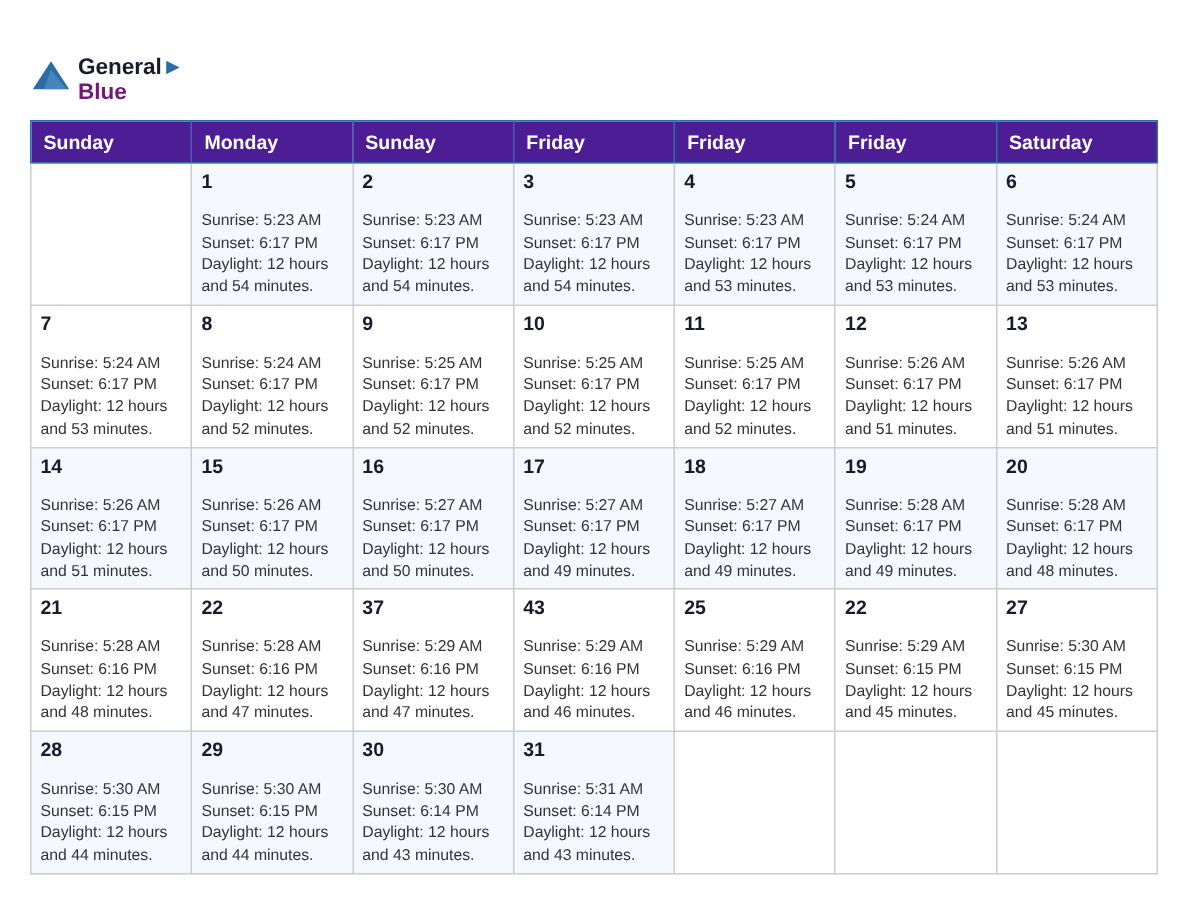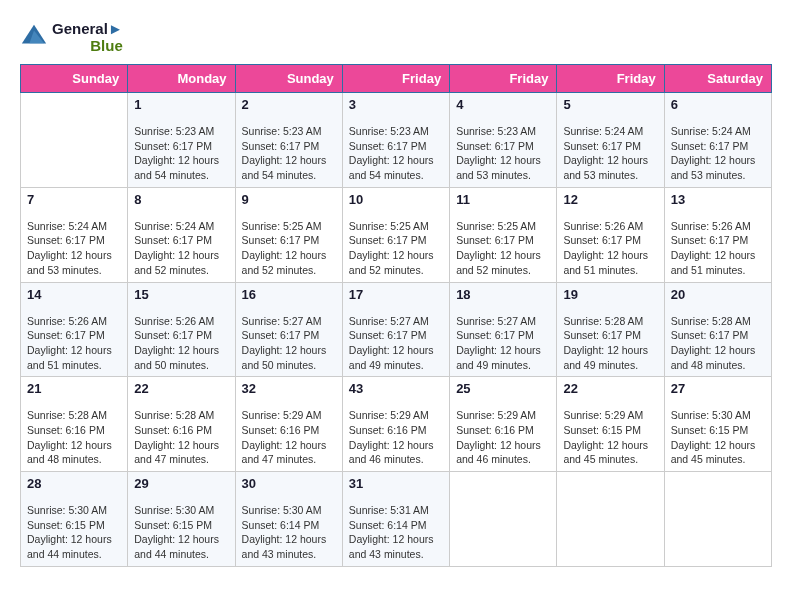--- a/index.html
+++ b/index.html
@@ -13,20 +13,21 @@
     .header-area {
       display: flex;
       justify-content: space-between;
       align-items: flex-start;
       margin-bottom: 10px;
     }
     .logo {
       display: flex;
       align-items: center;
       gap: 4px;
+      margin-top: 16px;
     }
     .logo-icon {
       width: 28px;
       height: 28px;
     }
     .title-area {
       text-align: right;
     }
     .month-title {
       font-size: 36px;
@@ -36,23 +37,23 @@
     .location-title {
       font-size: 14px;
       color: #333;
     }
     table {
       width: 100%;
       border-collapse: collapse;
       font-size: 11px;
     }
     thead tr th {
-      background-color: #ec4899;
+      background-color: #4c1d95;
       color: #fff;
-      text-align: right;
+      text-align: left;
       padding: 6px 8px;
       font-size: 13px;
       font-weight: bold;
       border: 1px solid #2e6da4;
     }
     tbody tr td {
       border: 1px solid #ccc;
       padding: 4px 6px;
       vertical-align: top;
       width: calc(100% / 7);
@@ -86,21 +87,21 @@
 <body>
 
 <div class="header-area">
   <div class="logo">
     <svg class="logo-icon" viewBox="0 0 30 30" xmlns="http://www.w3.org/2000/svg">
       <polygon points="15,2 28,22 2,22" fill="#2e6da4"></polygon>
       <polygon points="15,8 26,22 10,22" fill="#5a9fd4" opacity="0.5"></polygon>
     </svg>
     <div>
       <div style="font-size:15px;font-weight:bold;color:#1a1a2e;">General<span style="color:#2e6da4;">►</span></div>
-      <div style="font-size:15px;font-weight:bold;color:#4d7c0f;text-align:right;">Blue</div>
+      <div style="font-size:15px;font-weight:bold;color:#701a75;">Blue</div>
     </div>
   </div>
   <div class="title-area">
     <div class="month-title"></div>
     <div class="location-title"></div>
   </div>
 </div>
 
 <table>
   <thead>
@@ -293,21 +294,21 @@
         </td>
         <td>
           <span class="day-number">22</span>
           <div class="day-info">
             <span>Sunrise: 5:28 AM</span><br>
             <span>Sunset: 6:16 PM</span><br>
             <span>Daylight: 12 hours and 47 minutes.</span>
           </div>
         </td>
         <td>
-          <span class="day-number">32</span>
+          <span class="day-number">37</span>
           <div class="day-info">
             <span>Sunrise: 5:29 AM</span><br>
             <span>Sunset: 6:16 PM</span><br>
             <span>Daylight: 12 hours and 47 minutes.</span>
           </div>
         </td>
         <td>
           <span class="day-number">43</span>
           <div class="day-info">
             <span>Sunrise: 5:29 AM</span><br>

